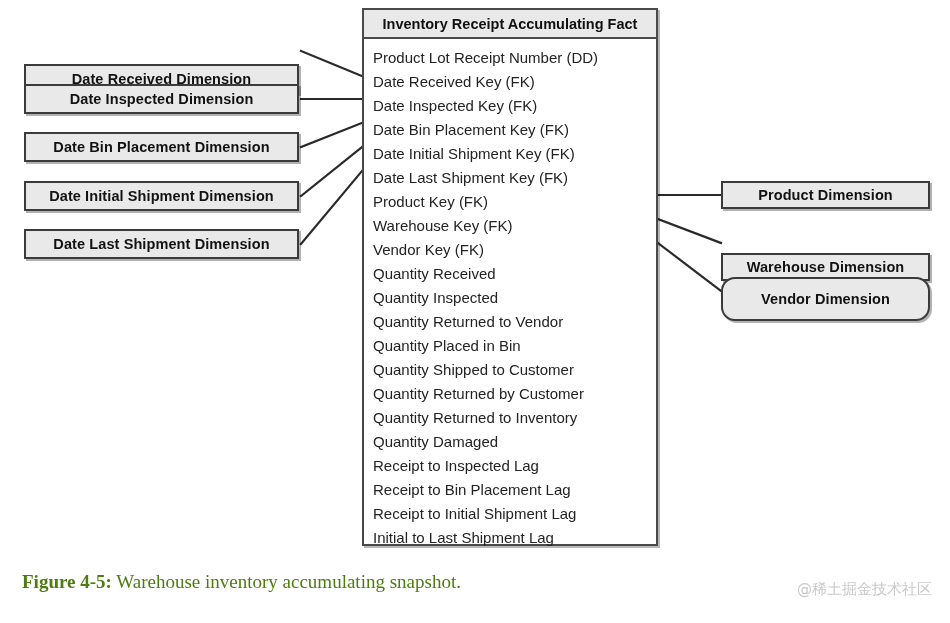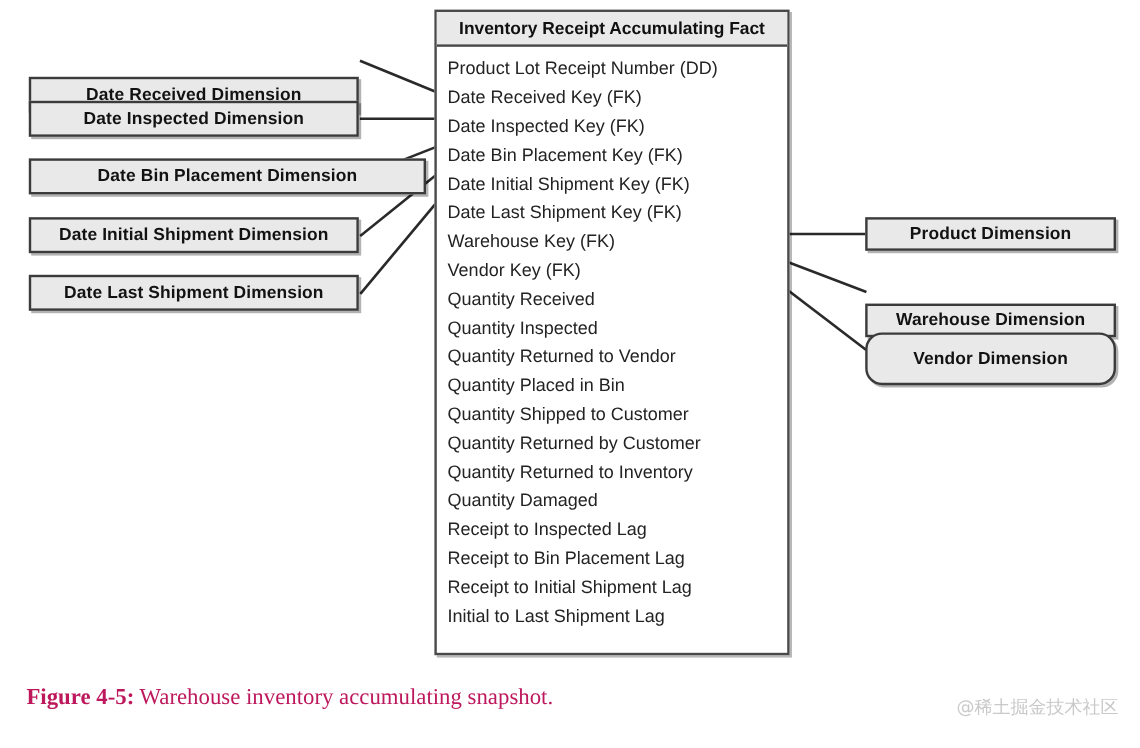--- a/index.html
+++ b/index.html
@@ -55,21 +55,21 @@
     height:24px;
     line-height:24px;
     font-size:15px;
     color:#232323;
     white-space:nowrap;
   }
 
   
   #caption{
     position:absolute;left:22px;top:571px;
-    font-size:19px;color:#be185d;white-space:nowrap;
+    font-size:19px;color:#4d7c0f;white-space:nowrap;
     font-family:"Liberation Serif","DejaVu Serif",serif;
   }
   #caption .fig-label{font-weight:bold;}
 
   #watermark{
     position:absolute;right:18px;top:580px;
     font-size:15px;color:#c9c9c9;white-space:nowrap;
     font-family:"DejaVu Sans",sans-serif;
   }
 </style>
@@ -100,21 +100,21 @@
   </svg>
 
   <div class="dim-box" style="left:24px;top:36px;width:275px;height:30px;margin-top:28px;">
     <span>Date Received Dimension</span>
   </div>
 
   <div class="dim-box" style="left:24px;top:84px;width:275px;height:30px;">
     <span>Date Inspected Dimension</span>
   </div>
 
-  <div class="dim-box" style="left:24px;top:132px;width:331px;height:30px;text-align:right;">
+  <div class="dim-box" style="left:24px;top:132px;width:275px;height:30px;text-align:right;">
     <span>Date Bin Placement Dimension</span>
   </div>
 
   <div class="dim-box" style="left:24px;top:181px;width:275px;height:30px;">
     <span>Date Initial Shipment Dimension</span>
   </div>
 
   <div class="dim-box" style="left:24px;top:229px;width:275px;height:30px;">
     <span>Date Last Shipment Dimension</span>
   </div>
@@ -135,20 +135,21 @@
     <div id="fact-header">
       <span>Inventory Receipt Accumulating Fact</span>
     </div>
     <div id="fact-rows">
         <div class="fact-row">Product Lot Receipt Number (DD)</div>
         <div class="fact-row">Date Received Key (FK)</div>
         <div class="fact-row">Date Inspected Key (FK)</div>
         <div class="fact-row">Date Bin Placement Key (FK)</div>
         <div class="fact-row">Date Initial Shipment Key (FK)</div>
         <div class="fact-row">Date Last Shipment Key (FK)</div>
+        <div class="fact-row">Product Key (FK)</div>
         <div class="fact-row">Warehouse Key (FK)</div>
         <div class="fact-row">Vendor Key (FK)</div>
         <div class="fact-row">Quantity Received</div>
         <div class="fact-row">Quantity Inspected</div>
         <div class="fact-row">Quantity Returned to Vendor</div>
         <div class="fact-row">Quantity Placed in Bin</div>
         <div class="fact-row">Quantity Shipped to Customer</div>
         <div class="fact-row">Quantity Returned by Customer</div>
         <div class="fact-row">Quantity Returned to Inventory</div>
         <div class="fact-row">Quantity Damaged</div>

